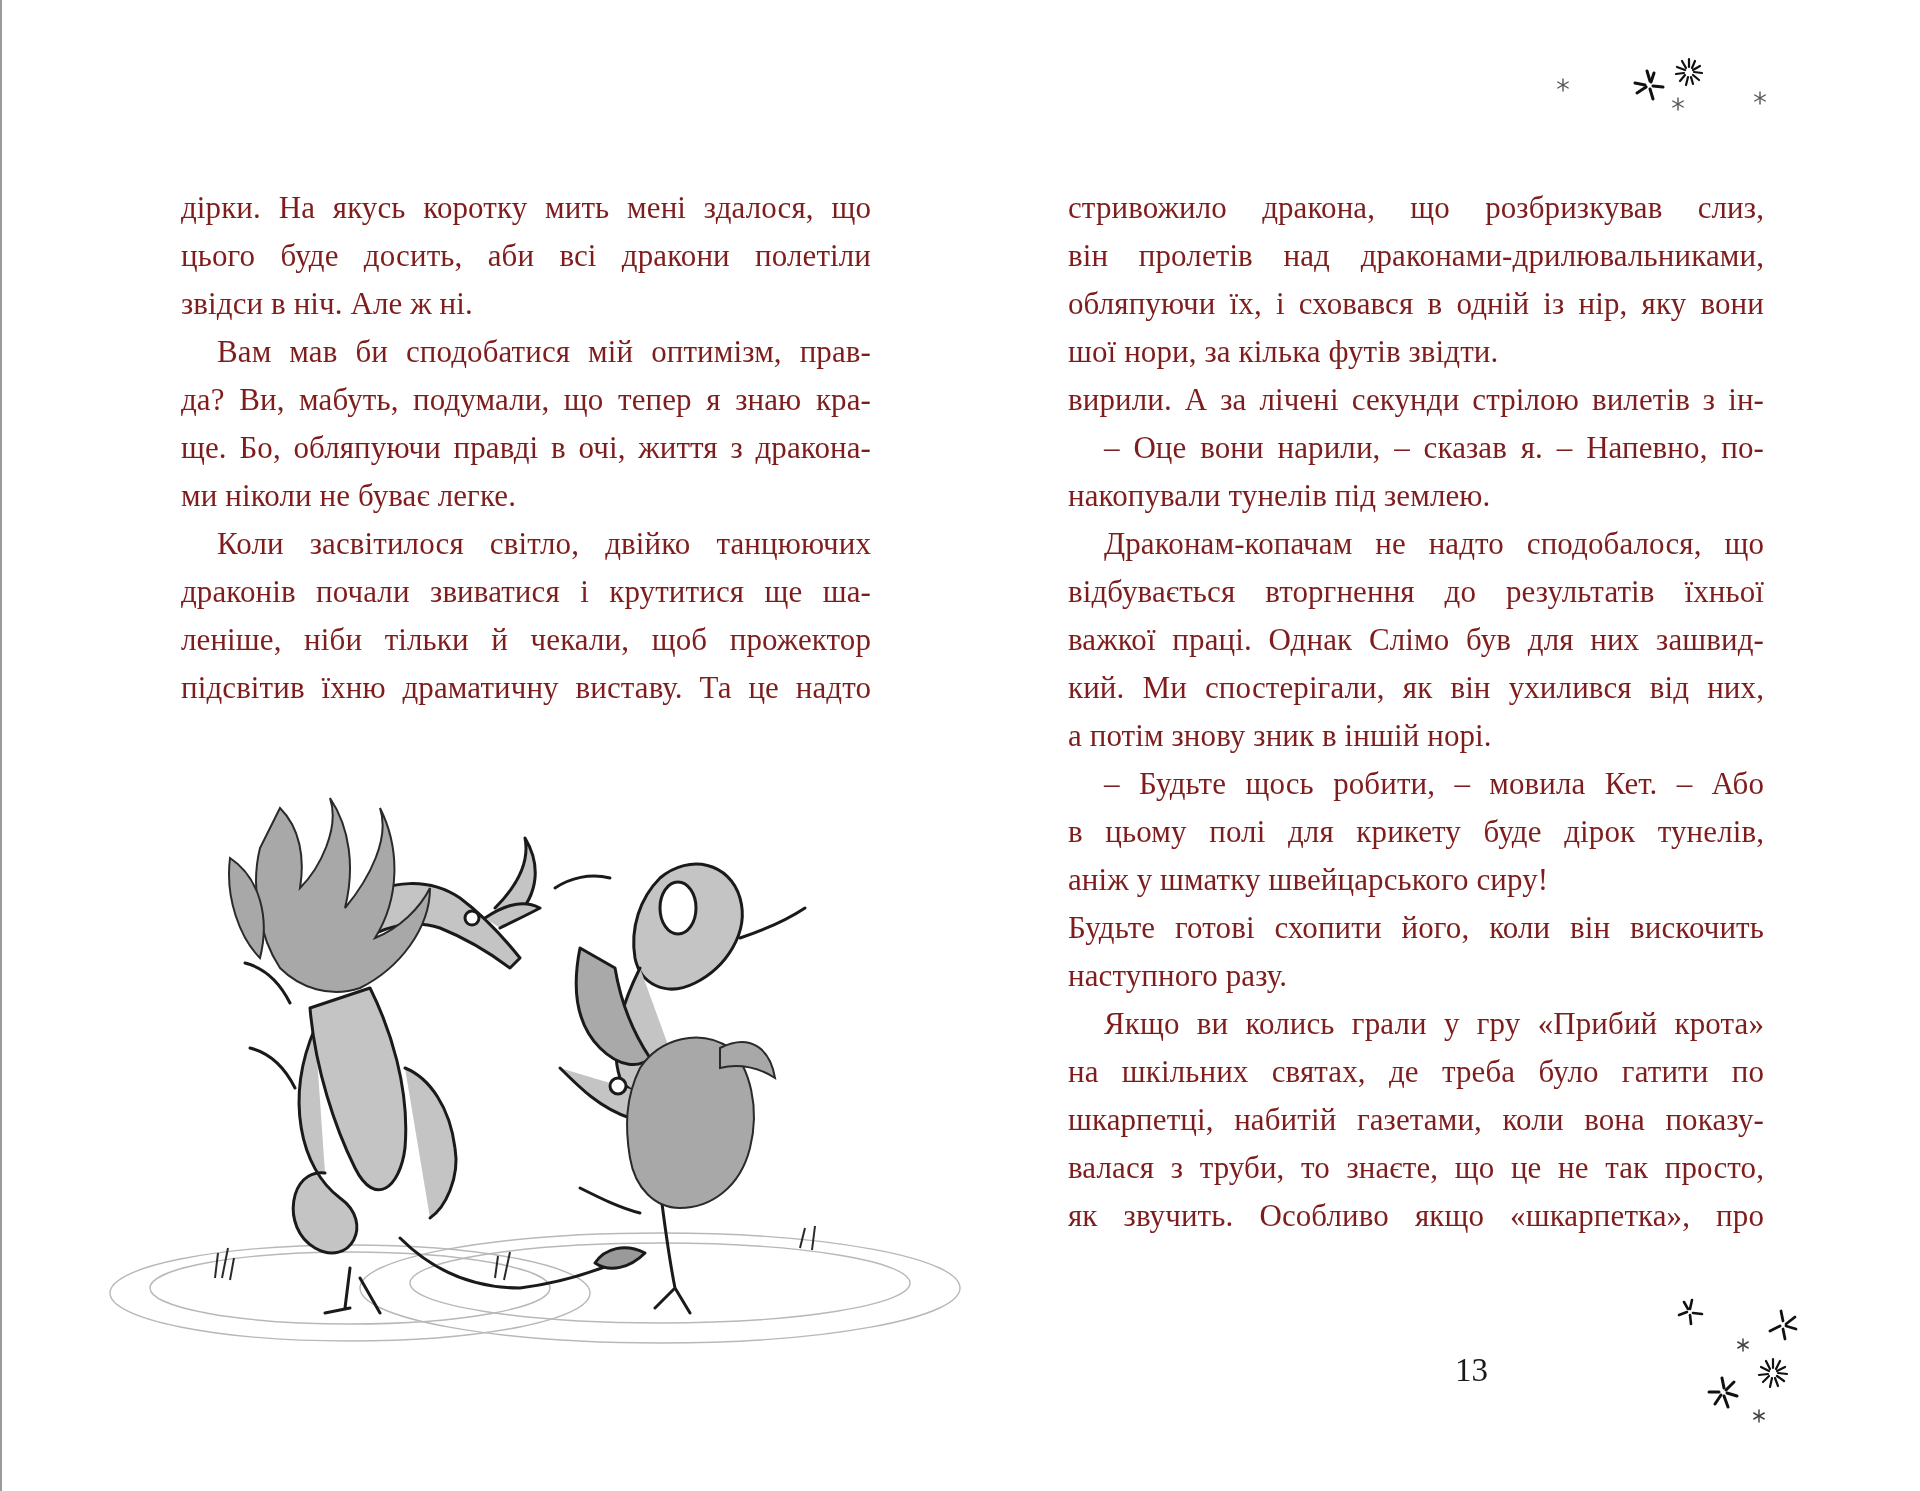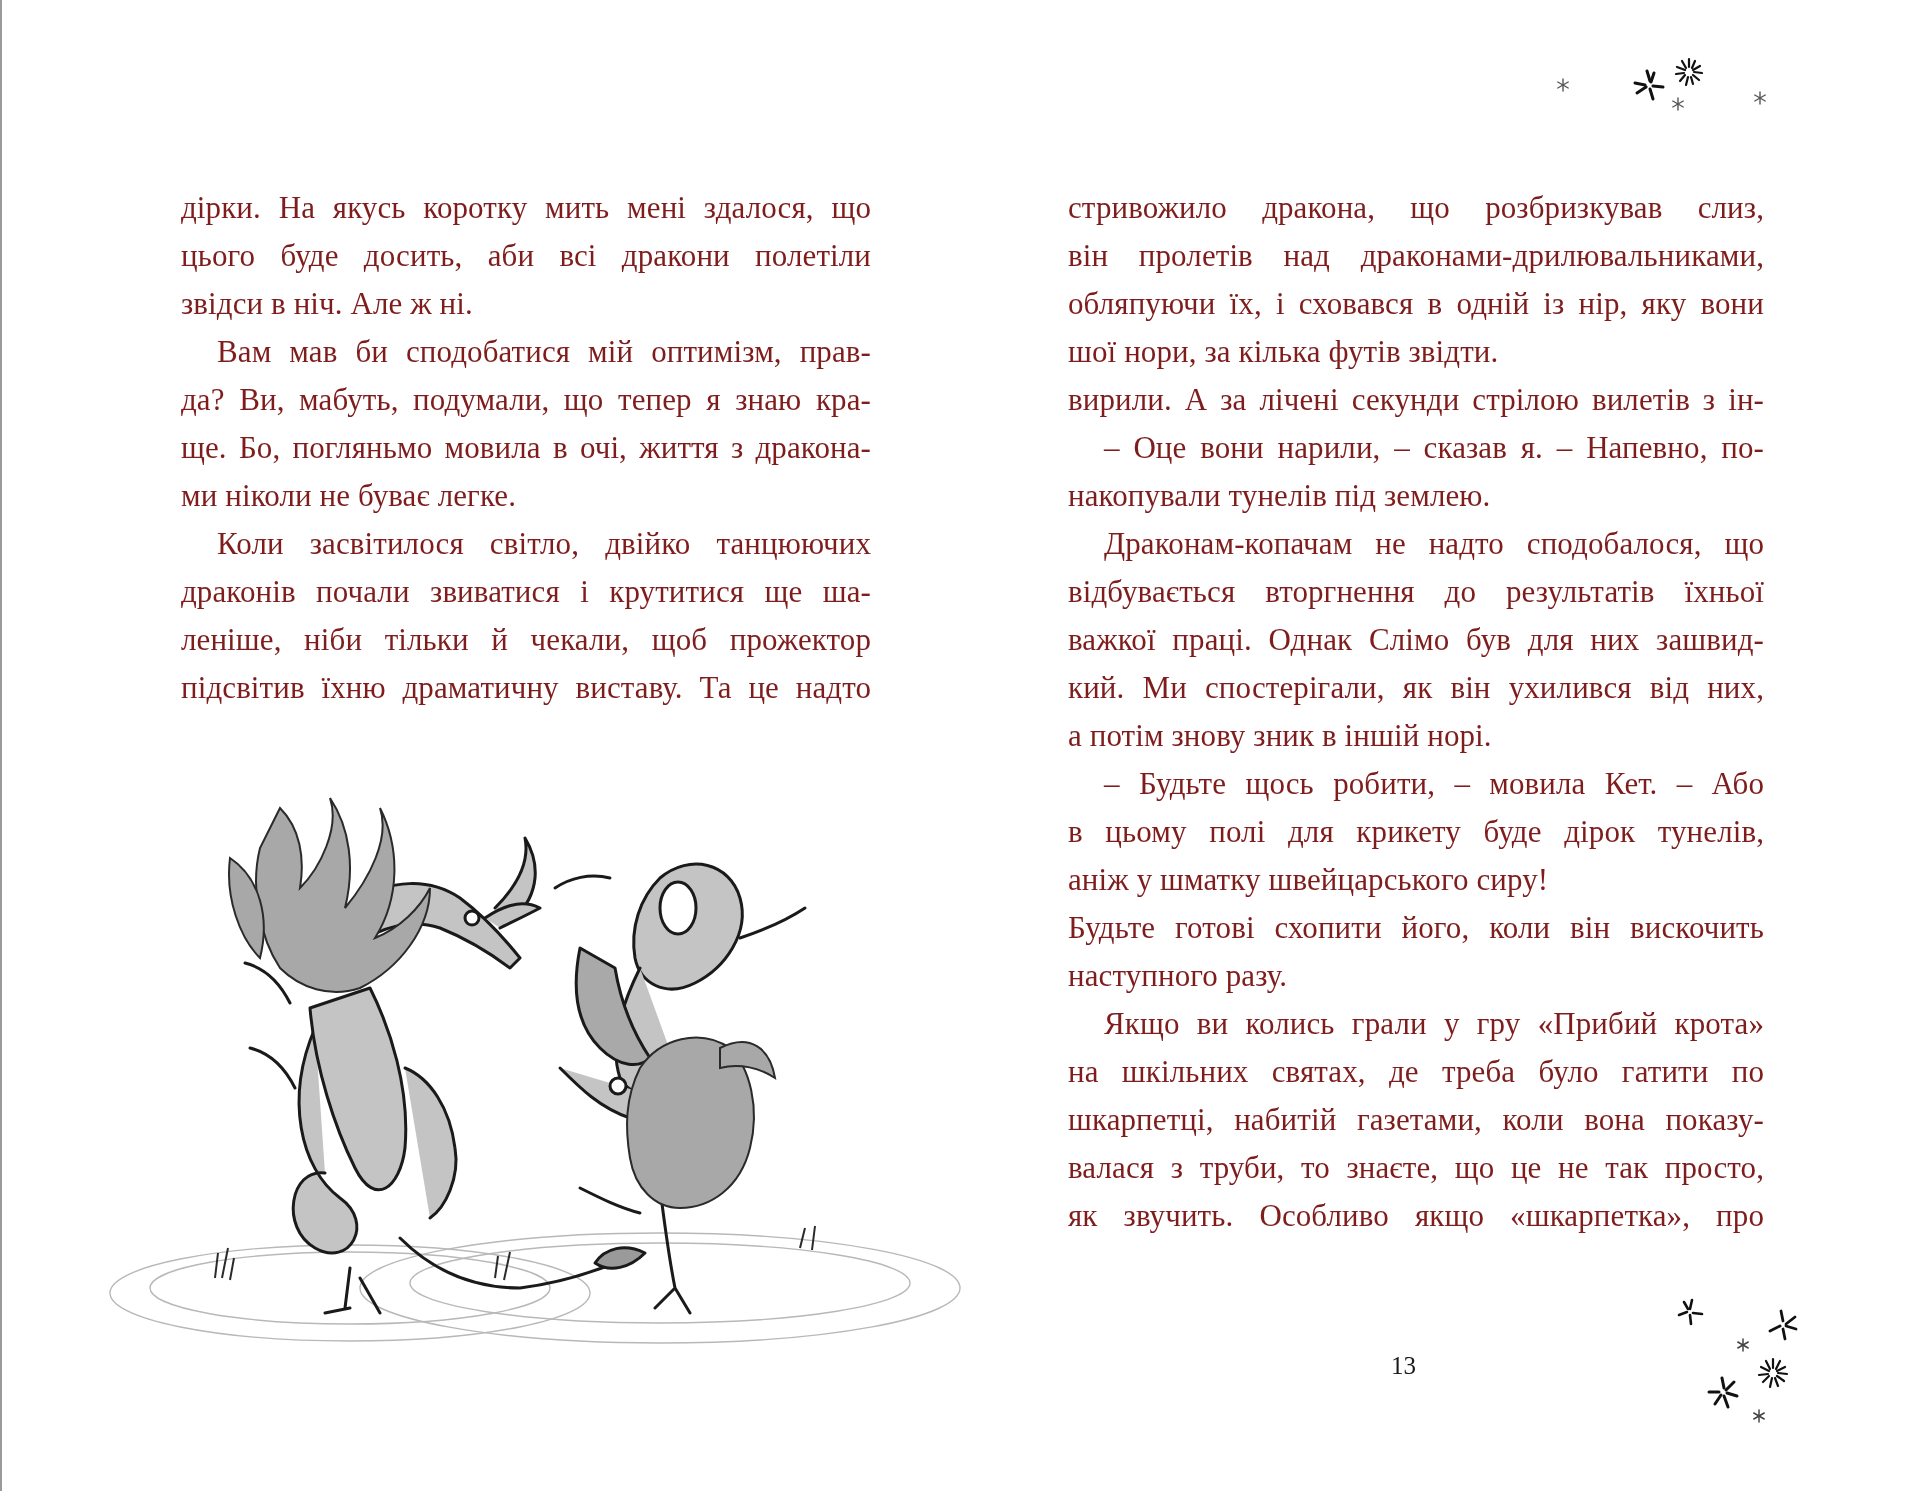--- a/index.html
+++ b/index.html
@@ -15,38 +15,38 @@
     font-size: 31px; line-height: 48px; letter-spacing: 0.1px;
     color: #7f1d1d;
   }
   .column.left { left: 181px; }
   .column.right { left: 1068px; width: 696px; }
   .line { display: block; white-space: nowrap; text-align: justify; text-align-last: justify; height: 48px; }
   .line.last { text-align-last: left; }
   .line.indent { padding-left: 36px; }
   .illustration { position: absolute; left: 100px; top: 768px; width: 880px; height: 590px; }
   .page-number {
-    position: absolute; left: 1391px; top: 1352px;
+    position: absolute; left: 1455px; top: 1352px;
     font-family: "Liberation Serif", "DejaVu Serif", serif;
-    font-size: 25px; color: #1a1a1a;
+    font-size: 33px; color: #1a1a1a;
   }
   .star { position: absolute; }
 </style>
 </head>
 <body>
 
 <div class="edge-line"></div>
 
 <div class="column left">
   <span class="line">дірки. На якусь коротку мить мені здалося, що</span>
   <span class="line">цього буде досить, аби всі дракони полетіли</span>
   <span class="line last">звідси в ніч. Але ж ні.</span>
   <span class="line indent">Вам мав би сподобатися мій оптимізм, прав-</span>
   <span class="line">да? Ви, мабуть, подумали, що тепер я знаю кра-</span>
-  <span class="line">ще. Бо, погляньмо мовила в очі, життя з дракона-</span>
+  <span class="line">ще. Бо, обляпуючи правді в очі, життя з дракона-</span>
   <span class="line last">ми ніколи не буває легке.</span>
   <span class="line indent">Коли засвітилося світло, двійко танцюючих</span>
   <span class="line">драконів почали звиватися і крутитися ще ша-</span>
   <span class="line">леніше, ніби тільки й чекали, щоб прожектор</span>
   <span class="line">підсвітив їхню драматичну виставу. Та це надто</span>
 </div>
 
 <div class="column right">
   <span class="line">стривожило дракона, що розбризкував слиз,</span>
   <span class="line">він пролетів над драконами-дрилювальниками,</span>

